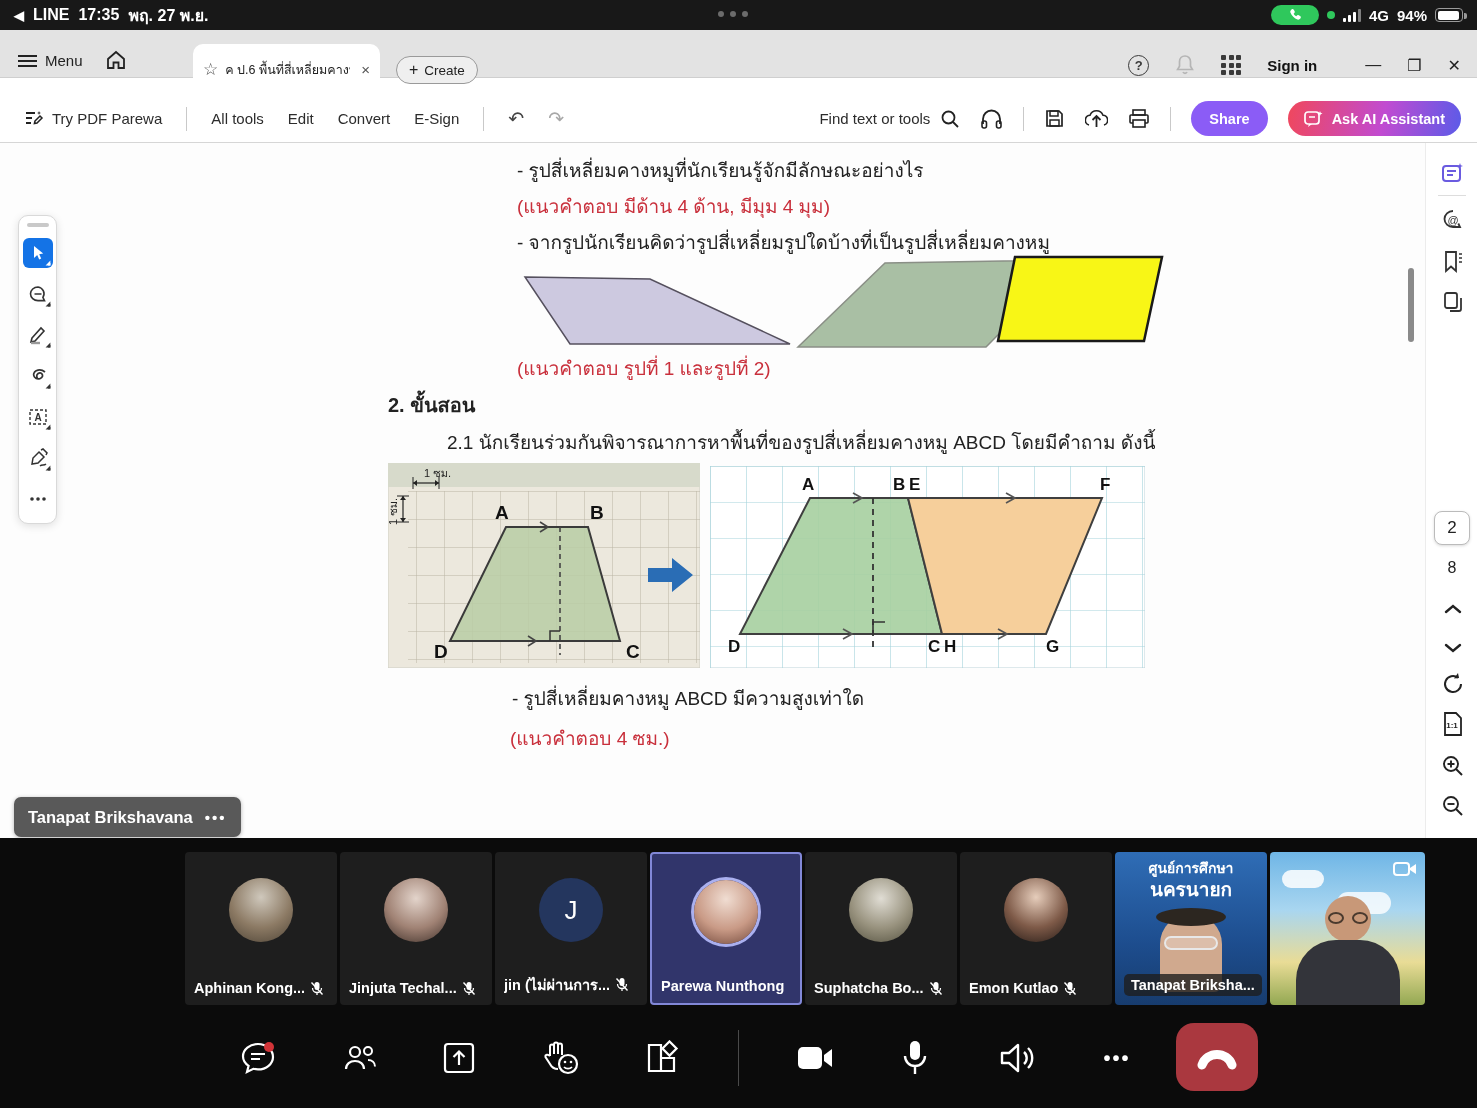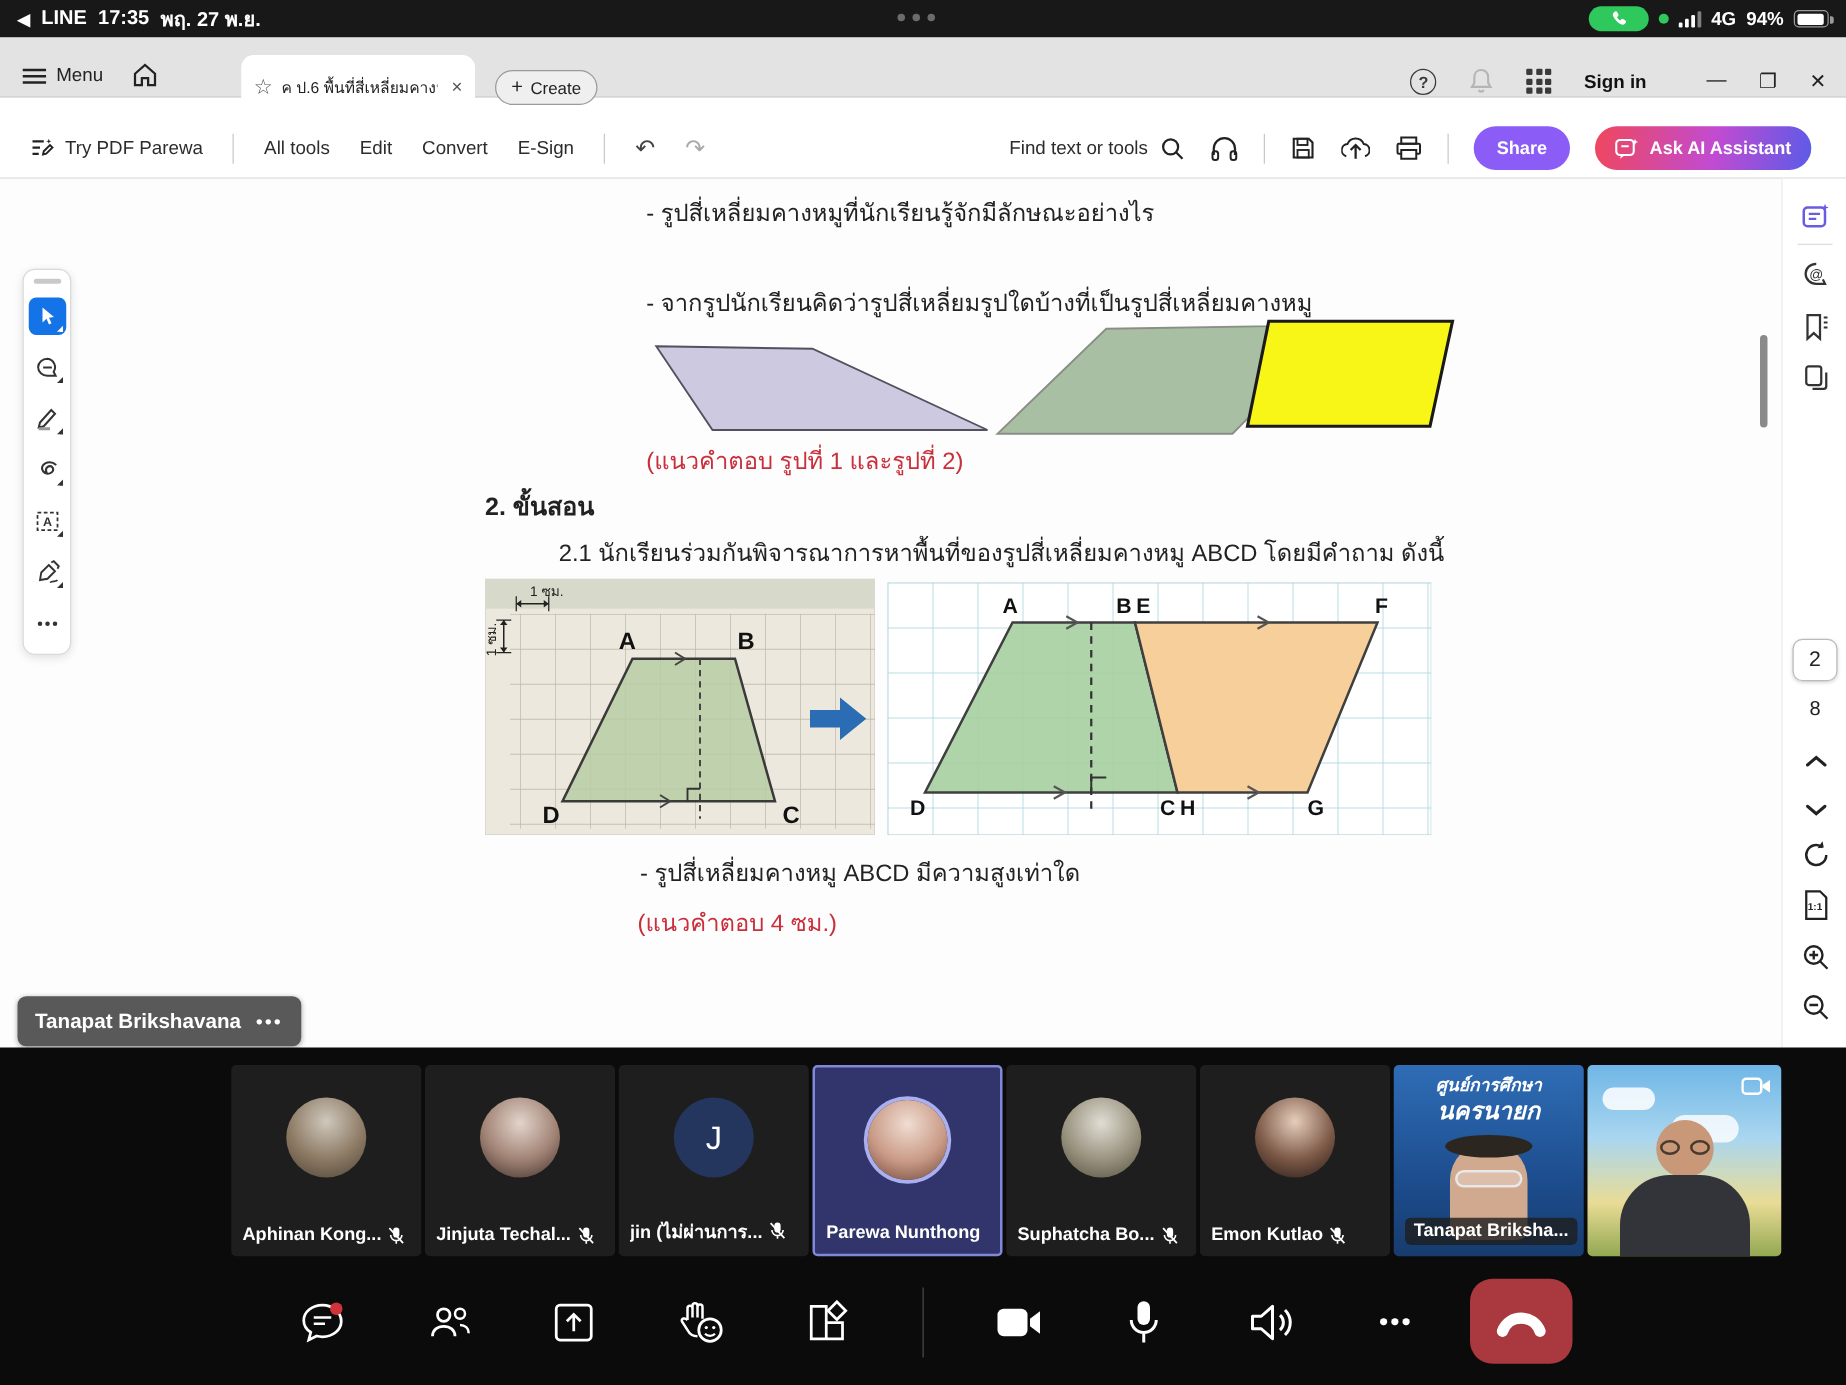--- a/index.html
+++ b/index.html
@@ -42,21 +42,21 @@
   .win-ctl { font-size:16px; color:#222; }
   .grid9 { display:grid; grid-template-columns:repeat(3,5px); grid-gap:2.5px; }
   .grid9 i { width:5px; height:5px; background:#3a3a3a; border-radius:1px; }
 
   
   .pdfbar { position:absolute; left:0; top:95px; width:1477px; height:48px; background:#fff; border-bottom:1px solid #d6d6d6;
     display:flex; align-items:center; }
   .pb-left { display:flex; align-items:center; gap:24px; padding-left:22px; font-size:15px; color:#2c2c2c; }
   .vdiv { width:1px; height:24px; background:#c9c9c9; }
   .pb-item { display:flex; align-items:center; gap:8px; }
-  .pb-right { margin-left:auto; display:flex; align-items:center; gap:20px; padding-right:28px;text-align:right; }
+  .pb-right { margin-left:auto; display:flex; align-items:center; gap:20px; padding-right:16px;text-align:right; }
   .find { display:flex; align-items:center; gap:10px; font-size:15px; color:#2c2c2c; }
   .share-btn { background:#8b5cf6; color:#fff; font-size:14.5px; font-weight:bold; height:35px; padding:0 18px;
     border-radius:18px; display:flex; align-items:center; }
   .askai-btn { background:linear-gradient(100deg,#f0475c 0%,#c14bd1 55%,#5b5be8 100%); color:#fff; font-size:14.5px; font-weight:bold;
     height:35px; padding:0 16px; border-radius:18px; display:flex; align-items:center; gap:8px; }
   .undo { font-size:19px; color:#444; } .redo { font-size:19px; color:#a8a8a8; }
 
   
   .docarea { position:absolute; left:0; top:143px; width:1477px; height:695px; background:#fdfdfd; }
   .ltools { position:absolute; left:18px; top:72px; width:39px; background:#fff; border:1px solid #d9d9d9; border-radius:10px;
@@ -298,20 +298,21 @@
       <div class="tool">
         <svg width="18" height="6" viewBox="0 0 18 6">
             <circle cx="3" cy="3" r="1.8" fill="#333"></circle>
             <circle cx="9" cy="3" r="1.8" fill="#333"></circle>
             <circle cx="15" cy="3" r="1.8" fill="#333"></circle>
           </svg>
       </div>
     </div>
 
     <div class="dtext" style="left:517px; top:12px;">- รูปสี่เหลี่ยมคางหมูที่นักเรียนรู้จักมีลักษณะอย่างไร</div>
+    <div class="dtext dred" style="left:517px; top:48px;">(แนวคำตอบ มีด้าน 4 ด้าน, มีมุม 4 มุม)</div>
     <div class="dtext" style="left:517px; top:84px;">- จากรูปนักเรียนคิดว่ารูปสี่เหลี่ยมรูปใดบ้างที่เป็นรูปสี่เหลี่ยมคางหมู</div>
 
     <svg class="figborder" style="left:515px; top:108px;" width="660" height="104" viewBox="0 0 660 104">
       <polygon points="10,26 135,28 275,93 55,93" fill="#cdc9e0" stroke="#55505e" stroke-width="1.5"></polygon>
       <polygon points="370,12 557,9 471,96 283,96" fill="#a9bfa4" stroke="#8a8f86" stroke-width="1.5"></polygon>
       <polygon points="500,6 647,6 629,90 483,90" fill="#f8f616" stroke="#1a1a1a" stroke-width="2.5"></polygon>
     </svg>
 
     <div class="dtext dred" style="left:517px; top:210px;">(แนวคำตอบ รูปที่ 1 และรูปที่ 2)</div>
     <div class="dtext dbold" style="left:388px; top:246px;">2. ขั้นสอน</div>
@@ -522,21 +523,21 @@
           <span>Suphatcha Bo...</span>
         <svg width="14" height="15" viewBox="0 0 14 15">
             <rect x="4.5" y="1" width="5" height="8" rx="2.5" fill="#fff"></rect>
             <path d="M2.5 7a4.5 4.5 0 0 0 9 0M7 11.5v2.5" stroke="#fff" stroke-width="1.3" fill="none"></path>
             <line x1="1.5" y1="1.5" x2="12.5" y2="13.5" stroke="#fff" stroke-width="1.4"></line>
           </svg>
       </div>
     </div>
 
     <div class="tile" style="left:1115px; background:linear-gradient(180deg,#2f6db6 0%,#1d4d8e 60%,#173c6e 100%);">
-      <div style="position:absolute; left:0; right:0; top:8px; text-align:center; color:#fff; font-weight:bold; font-size:14px; line-height:1.25;font-style:italic;">
+      <div style="position:absolute; left:0; right:0; top:8px; text-align:center; color:#fff; font-weight:bold; font-size:14px; line-height:1.25;">
         <div>ศูนย์การศึกษา</div>
         <div style="font-size:19px;">นครนายก</div>
       </div>
       <div style="position:absolute; left:50%; top:62px; transform:translateX(-50%); width:62px; height:78px; border-radius:30px 30px 8px 8px; background:#d0a98e;">
         <div style="position:absolute; left:4px; right:4px; top:22px; height:14px; border:2px solid #e8e8e8; border-radius:7px; background:rgba(255,255,255,.25);"></div>
         <div style="position:absolute; left:-4px; top:-6px; width:70px; height:18px; border-radius:50%; background:#2c2620;"></div>
       </div>
       <div class="nlabel">
           <span class="vidpill">Tanapat Briksha...</span>
         </div>

